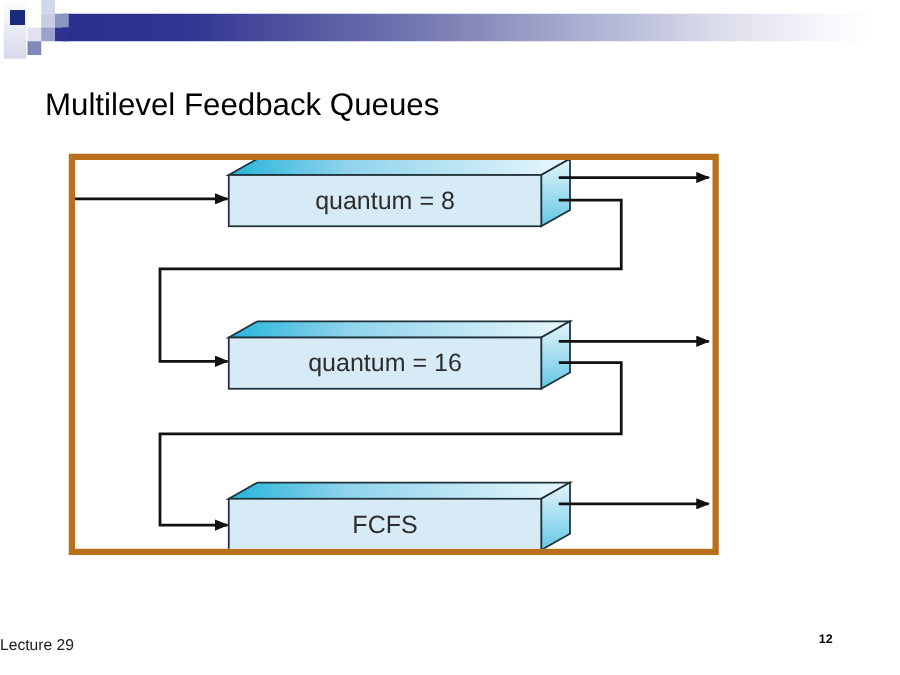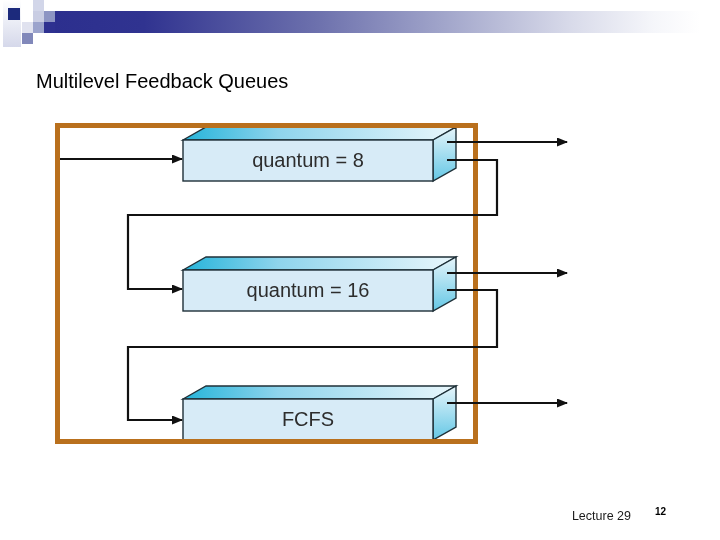--- a/index.html
+++ b/index.html
@@ -19,36 +19,36 @@
   .m-a{left:33px;top:0;width:11px;height:11px;background:#d2d6e9;}
   .m-b{left:33px;top:11px;width:11px;height:11px;background:#c9cde3;}
   .m-c{left:44px;top:11px;width:11px;height:11px;background:#8d95c3;}
   .m-d{left:44px;top:22px;width:11px;height:11px;background:#2e3190;}
   .m-e{left:22px;top:22px;width:11px;height:11px;background:#e0e2ef;}
   .m-f{left:33px;top:22px;width:11px;height:11px;background:#9ba3cc;}
   .m-g{left:22px;top:33px;width:11px;height:11px;background:#8188ba;}
   
   .slide-title{
     position:absolute;left:36px;top:70px;margin:0;
-    font-size:20px;font-weight:400;color:#000000;letter-spacing:0;
+    font-size:25px;font-weight:400;color:#000000;letter-spacing:0;
     white-space:nowrap;
   }
   
   .diagram-frame{
-    position:absolute;left:55px;top:123px;width:423px;height:321px;
+    position:absolute;left:55px;top:123px;width:520px;height:321px;
     box-sizing:border-box;border:5px solid #b9701d;background:#ffffff;
   }
   .diagram-frame svg{position:absolute;left:0;top:0;display:block;}
   .queue-label{
     font-family:"Liberation Sans", sans-serif;
     font-size:20px;fill:#2d2d2d;
   }
   
   .footer-lecture{
-    position:absolute;left:0;top:509px;width:631px;text-align:right;
+    position:absolute;left:0;top:509px;width:631px;text-align:left;
     font-size:12.5px;color:#1b1b1b;
   }
   .page-number{
     position:absolute;left:655px;top:506px;
     font-size:10px;font-weight:700;color:#000000;
   }
 </style>
 </head>
 <body>
 

